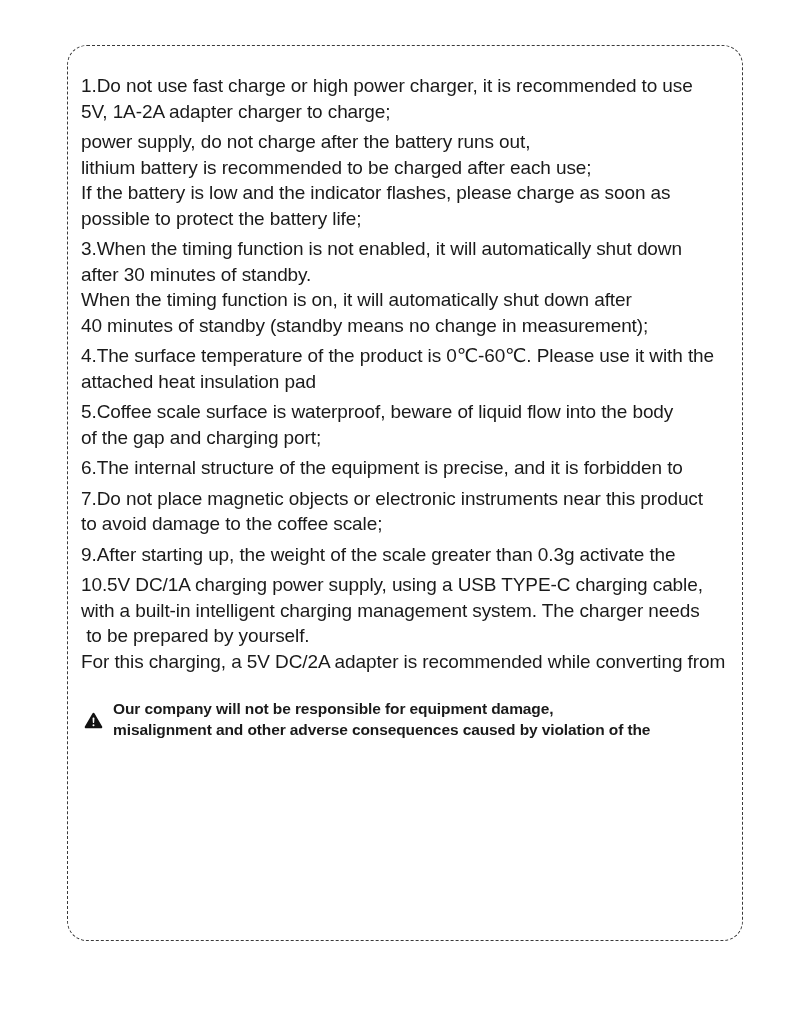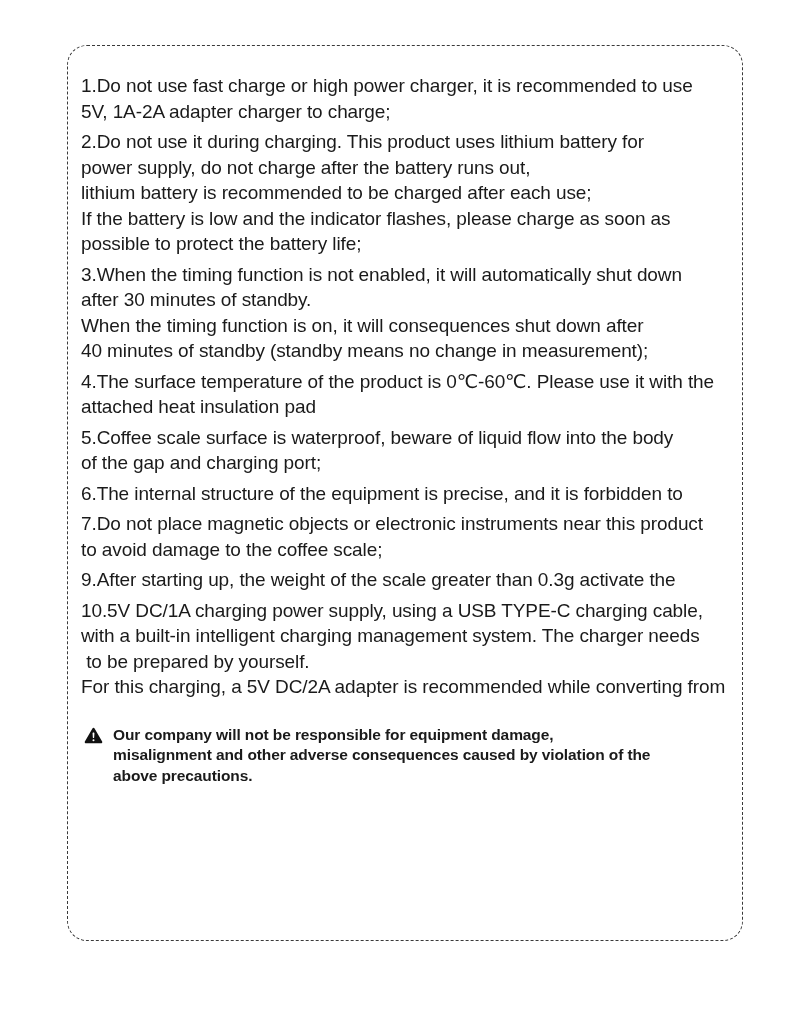--- a/index.html
+++ b/index.html
@@ -30,21 +30,21 @@
     margin: 0 0 5px 0;
   }
   .line {
     font-size: 19px;
     line-height: 25.5px;
     white-space: pre-wrap;
     letter-spacing: -0.1px;
   }
   .warning {
     display: flex;
-    align-items: flex-start;
+    align-items: center;
     margin: 25px 0 0 3px;
   }
   .warning-icon {
     flex: 0 0 auto;
     width: 19px;
     height: 19px;
     margin: 1px 10px 0 0;
   }
   .warning-text .wline {
     font-size: 15.5px;
@@ -58,31 +58,30 @@
 <body>
 
 <div class="notice-box">
 
   <div class="para">
     <div class="line">1.Do not use fast charge or high power charger, it is recommended to use</div>
     <div class="line">5V, 1A-2A adapter charger to charge;</div>
   </div>
 
   <div class="para">
-    <div class="line">2.Do not use it during charging. This product uses lithium battery for</div>
     <div class="line">power supply, do not charge after the battery runs out,</div>
     <div class="line">lithium battery is recommended to be charged after each use;</div>
     <div class="line">If the battery is low and the indicator flashes, please charge as soon as</div>
     <div class="line">possible to protect the battery life;</div>
   </div>
 
   <div class="para">
     <div class="line">3.When the timing function is not enabled, it will automatically shut down</div>
     <div class="line">after 30 minutes of standby.</div>
-    <div class="line">When the timing function is on, it will consequences shut down after</div>
+    <div class="line">When the timing function is on, it will automatically shut down after</div>
     <div class="line">40 minutes of standby (standby means no change in measurement);</div>
   </div>
 
   <div class="para">
     <div class="line">4.The surface temperature of the product is 0℃-60℃. Please use it with the</div>
     <div class="line">attached heat insulation pad</div>
   </div>
 
   <div class="para">
     <div class="line">5.Coffee scale surface is waterproof, beware of liquid flow into the body</div>
@@ -111,17 +110,16 @@
 
   <div class="warning">
     <svg class="warning-icon" viewBox="0 0 24 24" aria-hidden="true">
       <path d="M13.35 3.1 L22.9 19.55 a1.55 1.55 0 0 1 -1.34 2.33 H2.44 a1.55 1.55 0 0 1 -1.34 -2.33 L10.65 3.1 a1.56 1.56 0 0 1 2.7 0 Z" fill="#111111"></path>
       <path d="M12 8.1 c0.75 0 1.25 0.5 1.2 1.2 l-0.35 5.1 c-0.04 0.55 -0.38 0.9 -0.85 0.9 s-0.81 -0.35 -0.85 -0.9 l-0.35 -5.1 c-0.05 -0.7 0.45 -1.2 1.2 -1.2 Z" fill="#ffffff"></path>
       <circle cx="12" cy="18" r="1.3" fill="#ffffff"></circle>
     </svg>
     <div class="warning-text">
       <div class="wline">Our company will not be responsible for equipment damage,</div>
       <div class="wline">misalignment and other adverse consequences caused by violation of the</div>
-      <div class="wline">above precautions.</div>
     </div>
   </div>
 
 </div>
 
 </body></html>

